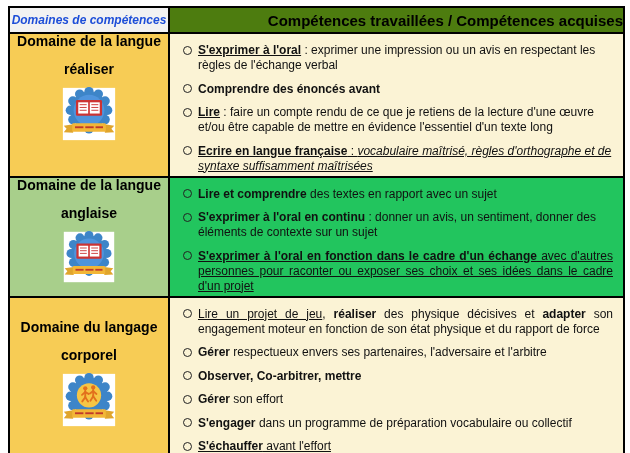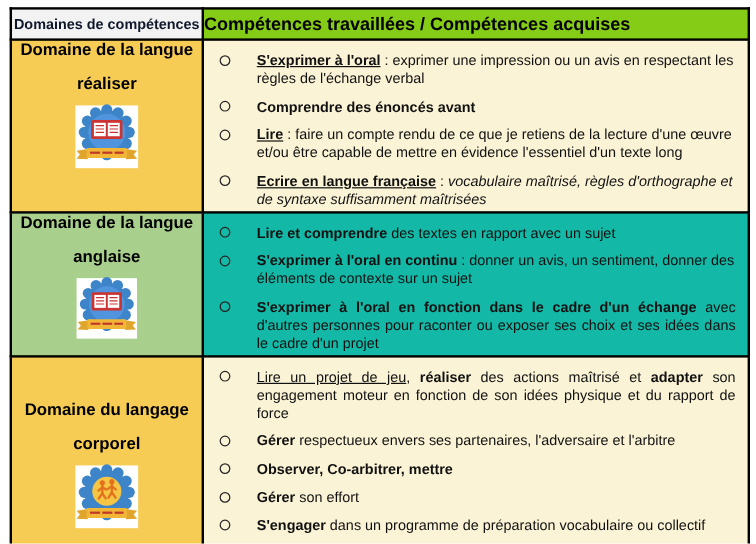--- a/index.html
+++ b/index.html
@@ -3,37 +3,37 @@
 <meta charset="utf-8">
 <style>
   * { margin:0; padding:0; box-sizing:border-box; }
   body { background:#ffffff; font-family:"Liberation Sans", sans-serif; }
   .page { position:relative; width:630px; height:453px; background:#ffffff; overflow:hidden; }
   table.comp { position:absolute; left:8px; top:6px; width:615px; border-collapse:collapse; table-layout:fixed; }
   table.comp td, table.comp th { border:2px solid #000000; padding:0; vertical-align:top; }
   col.c1 { width:160px; } col.c2 { width:455px; }
 
   .hdr-left { background:#f2f2f2; height:26px; text-align:center; vertical-align:middle !important;
-              font-size:12px; font-weight:bold; color:#0f172a; }
-  .hdr-right { background:#84cc16; text-align:left; vertical-align:middle !important;
+              font-size:12px; font-weight:bold; color:#1d4ed8;font-style:italic; }
+  .hdr-right { background:#4d7c0f; text-align:right; vertical-align:middle !important;
                font-size:15px; font-weight:bold; color:#000; }
 
   .cell-yellow { background:#f7cc55; }
   .cell-cream  { background:#fbf3d5; }
   .cell-green  { background:#a8cf8b; }
-  .cell-lgreen { background:#14b8a6; }
+  .cell-lgreen { background:#22c55e; }
 
   .domain-box { height:100%; display:flex; flex-direction:column; align-items:center; justify-content:center; }
   .domain-title { font-size:14px; font-weight:bold; color:#000; text-align:center; line-height:1; }
   .domain-title .l2 { margin-top:14px; }
   .badge-svg { margin-top:10px; display:block; }
 
   .items-box { padding:9px 6px 2px 13px; }
-  .item { display:flex; gap:22px; margin-bottom:8.5px; font-size:12px; line-height:1.25; color:#111; }
-  .item:last-child { margin-bottom:0; }
+  .item { display:flex; gap:6px; margin-bottom:8.5px; font-size:12px; line-height:1.25; color:#111; }
+  .item:last-child { margin-bottom:0;text-decoration:underline; }
   .marker { flex:0 0 auto; width:9px; height:9px; border:1.6px solid #222; border-radius:50%;
             margin-top:2.5px; background:transparent; }
   .item-text { display:block; flex:1; padding-right:4px; }
   .justify .item-text { text-align:justify; }
   .seg-b { font-weight:bold; }
   .seg-u { text-decoration:underline; }
   .seg-i { font-style:italic; }
 </style>
 </head>
 <body>
@@ -180,21 +180,21 @@
               <div class="item justify">
                 <span class="marker"></span>
                 <span class="item-text"><span class="seg-b">S'exprimer à l'oral en fonction dans le cadre d'un échange</span><span> avec d'autres personnes pour raconter ou exposer ses choix et ses idées dans le cadre d'un projet</span></span>
               </div>
             </div>
       </td>
     </tr>
 
     <tr style="height:158px;">
       <td class="cell-yellow">
-        <div class="domain-box" style="justify-content:flex-start; padding-top:36px;">
+        <div class="domain-box" style="justify-content:flex-start; padding-top:22px;">
           <div class="domain-title">
             <div>Domaine du langage</div>
             <div class="l2">corporel</div>
           </div>
           <svg class="badge-svg" width="56" height="56" viewBox="0 0 60 60">
             <rect x="2" y="2" width="56" height="56" fill="#ffffff"></rect>
             <g fill="#3d85c8">
               <circle cx="50" cy="26" r="5"></circle>
                   <circle cx="47.3" cy="36" r="5"></circle>
                   <circle cx="40" cy="43.3" r="5"></circle>
@@ -232,21 +232,21 @@
                   <rect x="26" y="43.2" width="9" height="2"></rect>
                   <rect x="37" y="43.2" width="8" height="2"></rect>
                 </g>
           </svg>
         </div>
       </td>
       <td class="cell-cream">
         <div class="items-box">
               <div class="item justify">
                 <span class="marker"></span>
-                <span class="item-text"><span class="seg-u">Lire un projet de jeu</span><span>, </span><span class="seg-b">réaliser</span><span> des actions maîtrisé et </span><span class="seg-b">adapter</span><span> son engagement moteur en fonction de son idées physique et du rapport de force</span></span>
+                <span class="item-text"><span class="seg-u">Lire un projet de jeu</span><span>, </span><span class="seg-b">réaliser</span><span> des physique décisives et </span><span class="seg-b">adapter</span><span> son engagement moteur en fonction de son état physique et du rapport de force</span></span>
               </div>
               <div class="item">
                 <span class="marker"></span>
                 <span class="item-text"><span class="seg-b">Gérer</span><span> respectueux envers ses partenaires, l'adversaire et l'arbitre</span></span>
               </div>
               <div class="item">
                 <span class="marker"></span>
                 <span class="item-text"><span class="seg-b">Observer, Co-arbitrer, mettre</span></span>
               </div>
               <div class="item">

